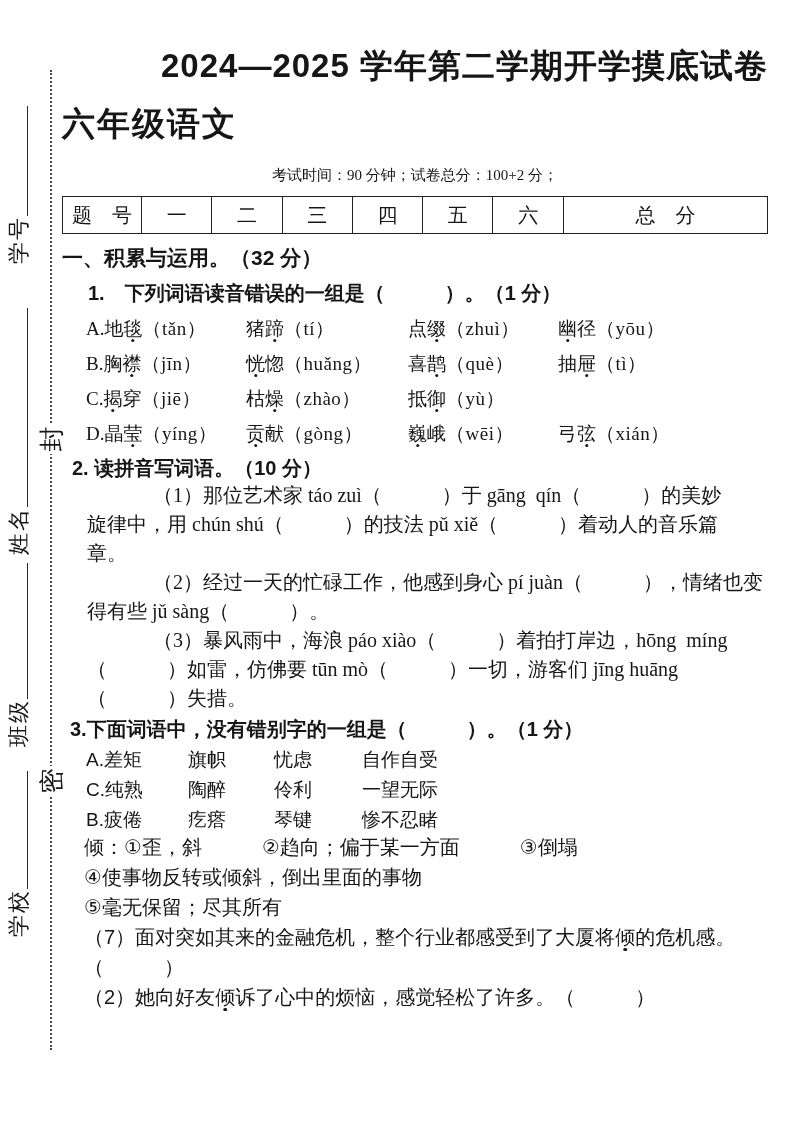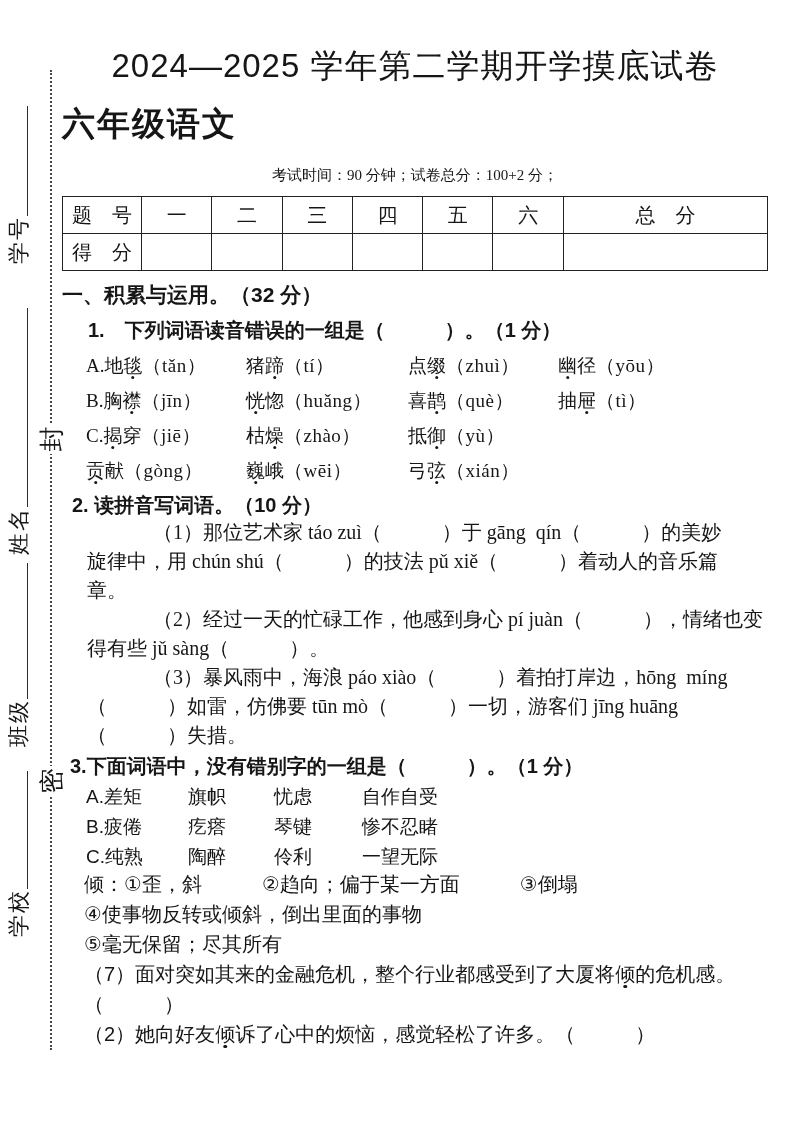--- a/index.html
+++ b/index.html
@@ -20,22 +20,22 @@
             display:flex; align-items:flex-start; }
   .vtext { font-size:22px; line-height:30px; white-space:nowrap; letter-spacing:2px; }
   .vline { flex:1 0 auto; height:23px; border-bottom:1.6px solid #2b2b2b; }
   .sealchar { position:absolute; left:36px; width:30px; height:38px; z-index:2;
               background:#ffffff; display:flex; align-items:center; justify-content:center;
               transform:rotate(-90deg); font-size:25px; }
 
   
   .content { position:absolute; left:62px; top:0; width:706px; }
   .sans { font-family:"Liberation Sans","DejaVu Sans",sans-serif; }
-  .title1 { margin:46px 0 0 0; font-size:33px; line-height:40px; font-weight:normal;
-            text-align:center; letter-spacing:1px;
+  .title1 { margin:46px 0 0 0; font-size:33px; line-height:40px; font-weight:bold;
+            text-align:right; letter-spacing:1px;
             font-family:"Liberation Sans","DejaVu Sans",sans-serif; }
   .title2 { margin:18px 0 0 0; font-size:33px; line-height:40px; font-weight:bold;
             letter-spacing:2px;
             font-family:"Liberation Sans","DejaVu Sans",sans-serif; }
   .info { margin-top:18px; font-size:15px; line-height:26px; text-align:center; }
 
   table.score-table { margin-top:8px; width:100%; border-collapse:collapse;border-radius:10px; }
   table.score-table td { border:1.5px solid #222; text-align:center; vertical-align:middle;
                          font-size:20px; padding:0; }
   table.score-table tr.hrow td { height:36px; }
@@ -115,30 +115,20 @@
           <tr class="hrow">
         <td class="c0">题　号</td>
         <td>一</td>
         <td>二</td>
         <td>三</td>
         <td>四</td>
         <td>五</td>
         <td>六</td>
         <td>总　分</td>
       </tr>
-      <tr class="srow">
-        <td class="c0">得　分</td>
-        <td></td>
-        <td></td>
-        <td></td>
-        <td></td>
-        <td></td>
-        <td></td>
-        <td></td>
-      </tr>
     </tbody>
       </table>
 
     <div class="sec-heading sans">一、积累与运用。（32 分）</div>
 
     <div class="stem sans q1">1.　下列词语读音错误的一组是（　　　）。（1 分）</div>
     <div class="word-row q1grid">
         <span class="word-item"><span>A.</span><span>地</span><span class="dot-under">毯</span><span class="py">（tǎn）</span></span>
         <span class="word-item"><span>猪</span><span class="dot-under">蹄</span><span class="py">（tí）</span></span>
         <span class="word-item"><span>点</span><span class="dot-under">缀</span><span class="py">（zhuì）</span></span>
@@ -149,20 +139,21 @@
         <span class="word-item"><span class="dot-under">恍</span><span>惚</span><span class="py">（huǎng）</span></span>
         <span class="word-item"><span>喜</span><span class="dot-under">鹊</span><span class="py">（què）</span></span>
         <span class="word-item"><span>抽</span><span class="dot-under">屉</span><span class="py">（tì）</span></span>
       </div>
     <div class="word-row q1grid">
         <span class="word-item"><span>C.</span><span class="dot-under">揭</span><span>穿</span><span class="py">（jiē）</span></span>
         <span class="word-item"><span>枯</span><span class="dot-under">燥</span><span class="py">（zhào）</span></span>
         <span class="word-item"><span>抵</span><span class="dot-under">御</span><span class="py">（yù）</span></span>
       </div>
     <div class="word-row q1grid">
+        <span class="word-item"><span>D.</span><span>晶</span><span class="dot-under">莹</span><span class="py">（yíng）</span></span>
         <span class="word-item"><span class="dot-under">贡</span><span>献</span><span class="py">（gòng）</span></span>
         <span class="word-item"><span class="dot-under">巍</span><span>峨</span><span class="py">（wēi）</span></span>
         <span class="word-item"><span>弓</span><span class="dot-under">弦</span><span class="py">（xián）</span></span>
       </div>
 
     <div class="stem sans q2">2. 读拼音写词语。（10 分）</div>
     <div class="pline indent">（1）那位艺术家 táo zuì（　　　）于 gāng  qín（　　　）的美妙</div>
     <div class="pline">旋律中，用 chún shú（　　　）的技法 pǔ xiě（　　　）着动人的音乐篇</div>
     <div class="pline">章。</div>
     <div class="pline indent">（2）经过一天的忙碌工作，他感到身心 pí juàn（　　　），情绪也变</div>
@@ -172,30 +163,30 @@
     <div class="pline">（　　　）失措。</div>
 
     <div class="stem sans q3">3.下面词语中，没有错别字的一组是（　　　）。（1 分）</div>
     <div class="word-row q3grid">
         <span class="word-item"><span>A.</span><span>差</span><span>矩</span></span>
         <span class="word-item"><span>旗</span><span>帜</span></span>
         <span class="word-item"><span>忧</span><span>虑</span></span>
         <span class="word-item"><span>自</span><span>作</span><span>自</span><span>受</span></span>
       </div>
     <div class="word-row q3grid">
+        <span class="word-item"><span>C.</span><span>纯</span><span>熟</span></span>
+        <span class="word-item"><span>陶</span><span>醉</span></span>
+        <span class="word-item"><span>伶</span><span>利</span></span>
+        <span class="word-item"><span>一</span><span>望</span><span>无</span><span>际</span></span>
+      </div>
+    <div class="word-row q3grid">
         <span class="word-item"><span>B.</span><span>疲</span><span>倦</span></span>
         <span class="word-item"><span>疙</span><span>瘩</span></span>
         <span class="word-item"><span>琴</span><span>键</span></span>
         <span class="word-item"><span>惨</span><span>不</span><span>忍</span><span>睹</span></span>
-      </div>
-    <div class="word-row q3grid">
-        <span class="word-item"><span>C.</span><span>纯</span><span>熟</span></span>
-        <span class="word-item"><span>陶</span><span>醉</span></span>
-        <span class="word-item"><span>伶</span><span>利</span></span>
-        <span class="word-item"><span>一</span><span>望</span><span>无</span><span>际</span></span>
       </div>
 
     <div class="q4line">倾：①歪，斜　　　②趋向；偏于某一方面　　　③倒塌</div>
     <div class="q4line">④使事物反转或倾斜，倒出里面的事物</div>
     <div class="q4line">⑤毫无保留；尽其所有</div>
     <div class="q4line"><span>（7）面对突如其来的金融危机，整个行业都感受到了大厦将</span><span class="dot-under">倾</span><span>的危机感。</span></div>
     <div class="q4line">（　　　）</div>
     <div class="q4line"><span>（2）她向好友</span><span class="dot-under">倾</span><span>诉了心中的烦恼，感觉轻松了许多。（　　　）</span></div>
 
   </div>

